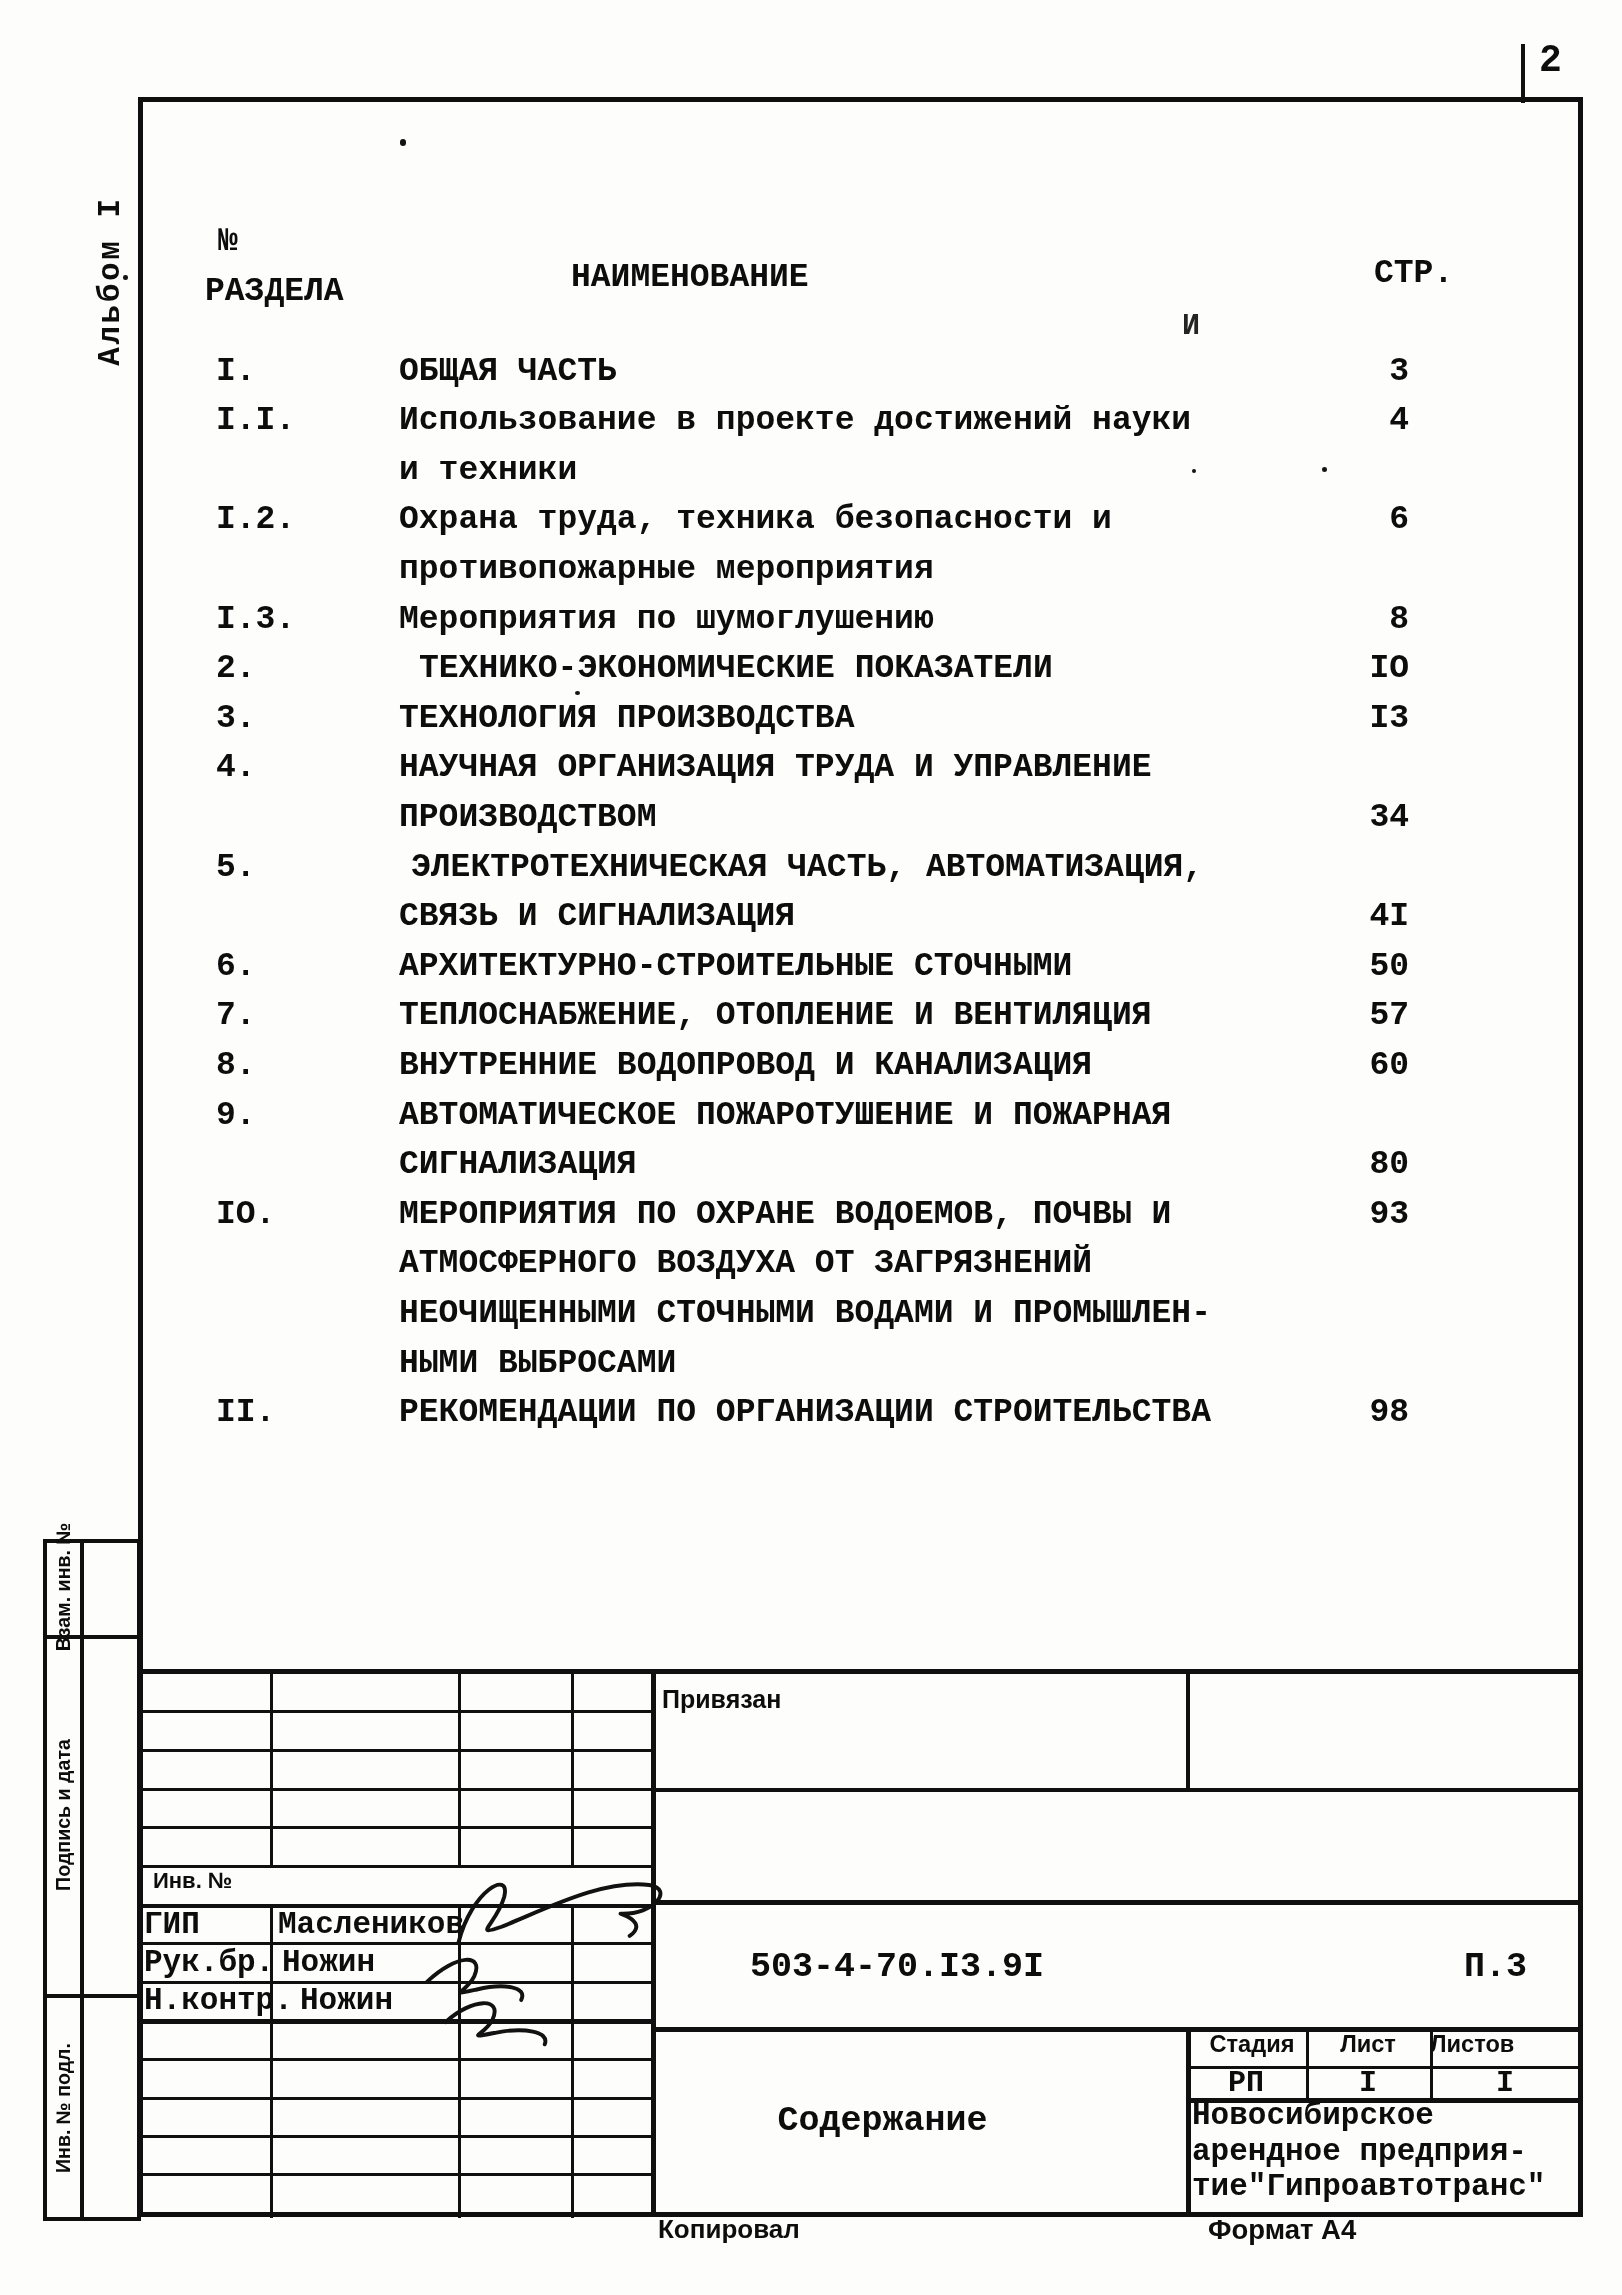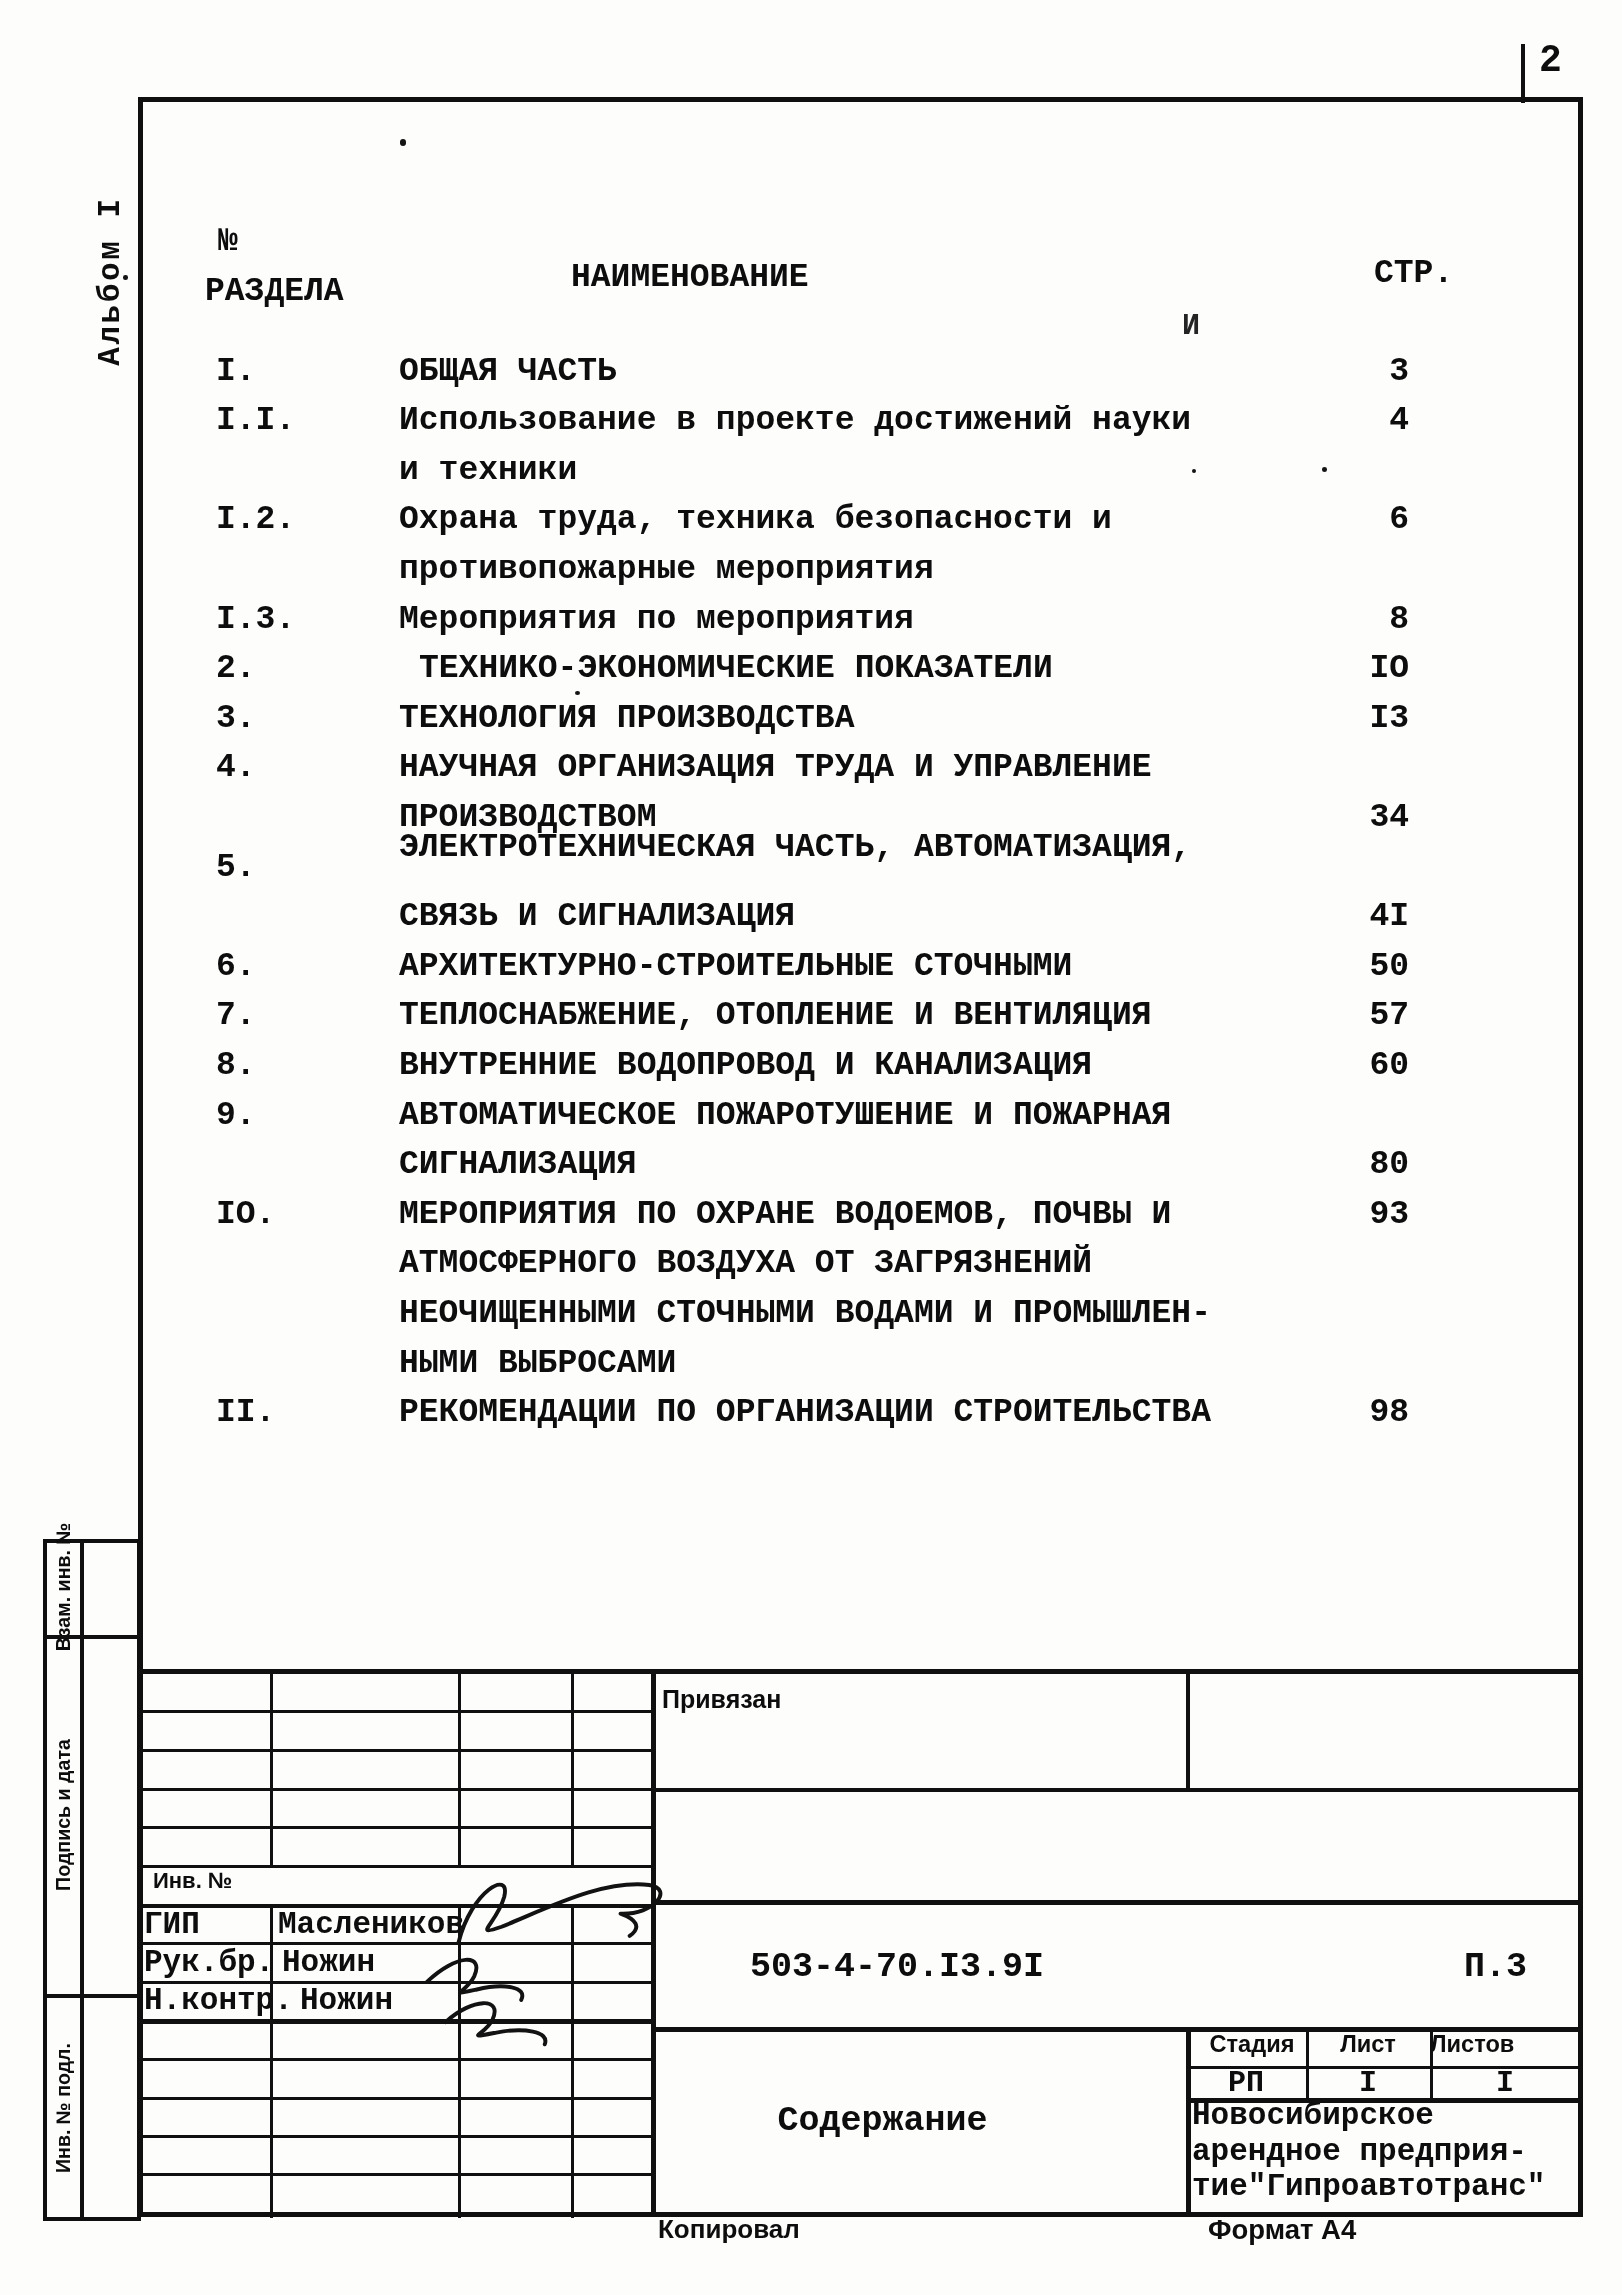--- a/index.html
+++ b/index.html
@@ -53,34 +53,34 @@
       <div class="t mono toc-txt toc-page" style="top:355px;">3</div>
       <div class="t mono toc-txt toc-no" style="top:404px;">I.I.</div>
       <div class="t mono toc-txt toc-line" style="top:404px;">Использование в проекте достижений науки</div>
       <div class="t mono toc-txt toc-line" style="top:454px;">и техники</div>
       <div class="t mono toc-txt toc-page" style="top:404px;">4</div>
       <div class="t mono toc-txt toc-no" style="top:503px;">I.2.</div>
       <div class="t mono toc-txt toc-line" style="top:503px;">Охрана труда, техника безопасности и</div>
       <div class="t mono toc-txt toc-line" style="top:553px;">противопожарные мероприятия</div>
       <div class="t mono toc-txt toc-page" style="top:503px;">6</div>
       <div class="t mono toc-txt toc-no" style="top:603px;">I.3.</div>
-      <div class="t mono toc-txt toc-line" style="top:603px;">Мероприятия по мероприятия</div>
+      <div class="t mono toc-txt toc-line" style="top:603px;">Мероприятия по шумоглушению</div>
       <div class="t mono toc-txt toc-page" style="top:603px;">8</div>
       <div class="t mono toc-txt toc-no" style="top:652px;">2.</div>
       <div class="t mono toc-txt toc-line" style="top:652px;margin-left:20px;">ТЕХНИКО-ЭКОНОМИЧЕСКИЕ ПОКАЗАТЕЛИ</div>
       <div class="t mono toc-txt toc-page" style="top:652px;text-align:right;">IO</div>
       <div class="t mono toc-txt toc-no" style="top:702px;">3.</div>
       <div class="t mono toc-txt toc-line" style="top:702px;">ТЕХНОЛОГИЯ ПРОИЗВОДСТВА</div>
       <div class="t mono toc-txt toc-page" style="top:702px;">I3</div>
       <div class="t mono toc-txt toc-no" style="top:751px;">4.</div>
       <div class="t mono toc-txt toc-line" style="top:751px;">НАУЧНАЯ ОРГАНИЗАЦИЯ ТРУДА И УПРАВЛЕНИЕ</div>
       <div class="t mono toc-txt toc-line" style="top:801px;">ПРОИЗВОДСТВОМ</div>
       <div class="t mono toc-txt toc-page" style="top:801px;">34</div>
       <div class="t mono toc-txt toc-no" style="top:851px;">5.</div>
-      <div class="t mono toc-txt toc-line" style="top:831px;">ЭЛЕКТРОТЕХНИЧЕСКАЯ ЧАСТЬ, АВТОМАТИЗАЦИЯ,</div>
+      <div class="t mono toc-txt toc-line" style="top:851px;margin-left:12px;">ЭЛЕКТРОТЕХНИЧЕСКАЯ ЧАСТЬ, АВТОМАТИЗАЦИЯ,</div>
       <div class="t mono toc-txt toc-line" style="top:900px;">СВЯЗЬ И СИГНАЛИЗАЦИЯ</div>
       <div class="t mono toc-txt toc-page" style="top:900px;">4I</div>
       <div class="t mono toc-txt toc-no" style="top:950px;">6.</div>
       <div class="t mono toc-txt toc-line" style="top:950px;">АРХИТЕКТУРНО-СТРОИТЕЛЬНЫЕ СТОЧНЫМИ</div>
       <div class="t mono toc-txt toc-page" style="top:950px;">50</div>
       <div class="t mono toc-txt toc-no" style="top:999px;">7.</div>
       <div class="t mono toc-txt toc-line" style="top:999px;">ТЕПЛОСНАБЖЕНИЕ, ОТОПЛЕНИЕ И ВЕНТИЛЯЦИЯ</div>
       <div class="t mono toc-txt toc-page" style="top:999px;">57</div>
       <div class="t mono toc-txt toc-no" style="top:1049px;">8.</div>
       <div class="t mono toc-txt toc-line" style="top:1049px;">ВНУТРЕННИЕ ВОДОПРОВОД И КАНАЛИЗАЦИЯ</div>

